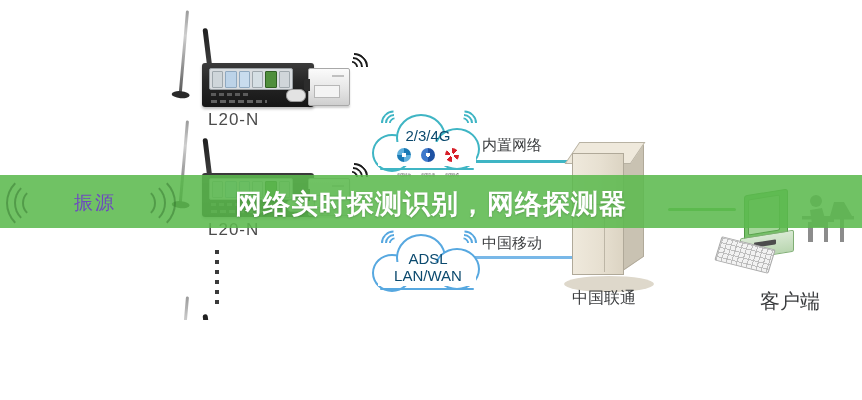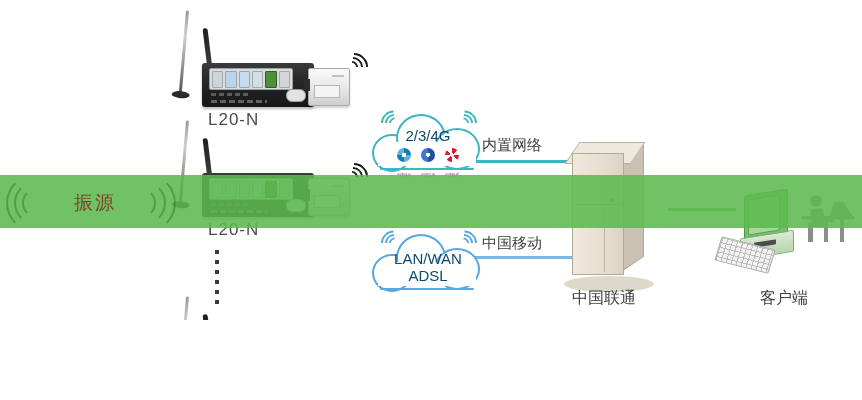--- a/index.html
+++ b/index.html
@@ -484,21 +484,21 @@
     top: 178px;
     width: 170px;
     height: 50px;
     z-index: 45;
   }
   .wm-logo .wm-text {
     position: absolute;
     left: 56px;
     top: 12px;
     font-size: 19px;
-    color: #7f1d1d;
+    color: #6d28d9;
     letter-spacing: 2px;
     font-family: "Liberation Sans", "DejaVu Sans", sans-serif;
     opacity: .78;
   }
   .wm-arc {
     position: absolute;
     border: 2px solid #2f6d2a;
     border-radius: 50%;
     opacity: .45;
     box-sizing: border-box;
@@ -674,22 +674,22 @@
       <span class="s2" style="border-top-color:#57a8e0;"></span>
       <span class="s3" style="border-top-color:#57a8e0;"></span>
     </div>
     <div class="cloud-shape">
       <div class="puff p-left" style="border-color:#57a8e0;"></div>
       <div class="puff p-mid" style="border-color:#57a8e0;"></div>
       <div class="puff p-right" style="border-color:#57a8e0;"></div>
       <div class="p-cover"></div>
       <div class="p-bottom" style="background:#57a8e0;"></div>
       <div class="cloud-text two-line">
+        <div>ADSL</div>
         <div>LAN/WAN</div>
-        <div>ADSL</div>
       </div>
     </div>
   </div>
   <div class="link-label" style="left:482px; top:234px;">中国移动</div>
 
   <div class="server" style="left:560px; top:142px;">
     <div class="shadow"></div>
     <div class="side-face"></div>
     <div class="top-face"></div>
     <div class="front-face"></div>
@@ -711,23 +711,24 @@
     <circle cx="16" cy="9" r="6" fill="#8c8c8c"></circle>
     <path d="M10 18 L22 16 L26 30 L12 32 Z" fill="#8c8c8c"></path>
     <rect x="10" y="30" width="16" height="5" fill="#8c8c8c"></rect>
     <rect x="8" y="30" width="5" height="20" fill="#8c8c8c"></rect>
     <rect x="2" y="24" width="52" height="3.5" fill="#8c8c8c"></rect>
     <rect x="24" y="27" width="4" height="23" fill="#8c8c8c"></rect>
     <rect x="40" y="27" width="4" height="23" fill="#8c8c8c"></rect>
     <path d="M30 24 L52 24 L44 10 L34 10 Z" fill="#8c8c8c"></path>
     <path d="M26 30 L34 30 L34 26 L26 26 Z" fill="#8c8c8c"></path>
   </svg>
-  <div class="link-label" style="left:760px; top:288px; font-size:16px;">客户端</div>
+  <div class="link-label" style="left:760px; top:288px; font-size:20px;">客户端</div>
 
   <div class="banner" style="top:175px; height:53px;"></div>
+  <div class="banner-title" style="top:186px;">网络实时探测识别，网络探测器</div>
 
   <div class="wm-logo">
     <div class="wm-arc" style="left:4px;  top:10px; width:30px; height:30px; border-color:transparent transparent transparent #2f6d2a;"></div>
     <div class="wm-arc" style="left:-4px; top:3px;  width:44px; height:44px; border-color:transparent transparent transparent #2f6d2a;"></div>
     <div class="wm-arc" style="left:-12px;top:-4px; width:58px; height:58px; border-color:transparent transparent transparent #2f6d2a;"></div>
     <div class="wm-text">振源</div>
     <div class="wm-arc" style="left:108px; top:10px; width:30px; height:30px; border-color:transparent #2f6d2a transparent transparent;"></div>
     <div class="wm-arc" style="left:104px; top:3px;  width:44px; height:44px; border-color:transparent #2f6d2a transparent transparent;"></div>
     <div class="wm-arc" style="left:100px; top:-4px; width:58px; height:58px; border-color:transparent #2f6d2a transparent transparent;"></div>
   </div>

